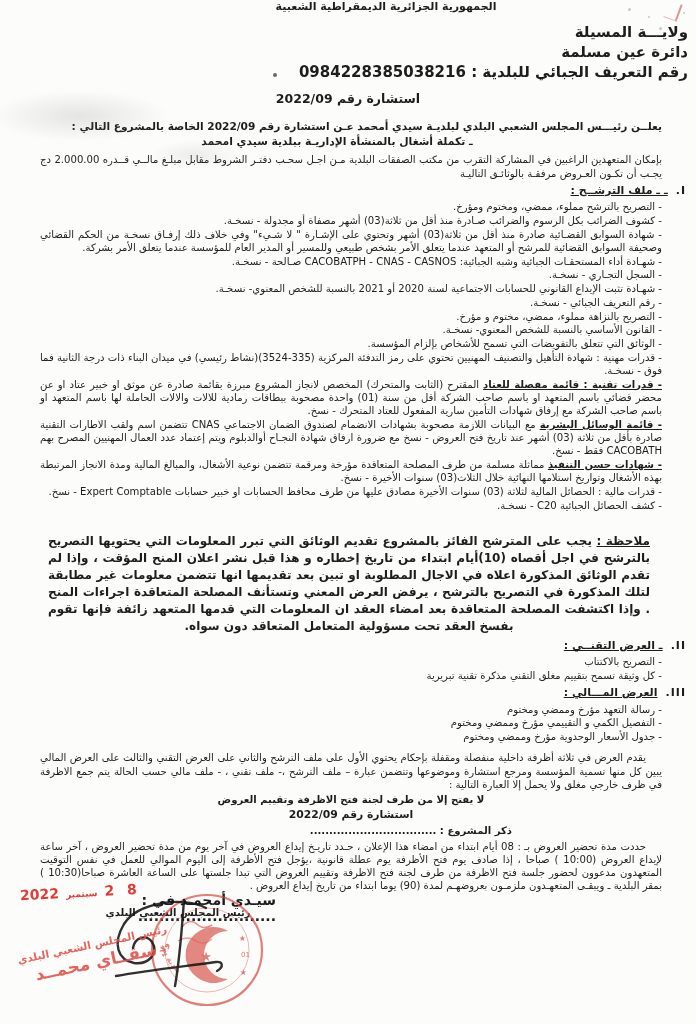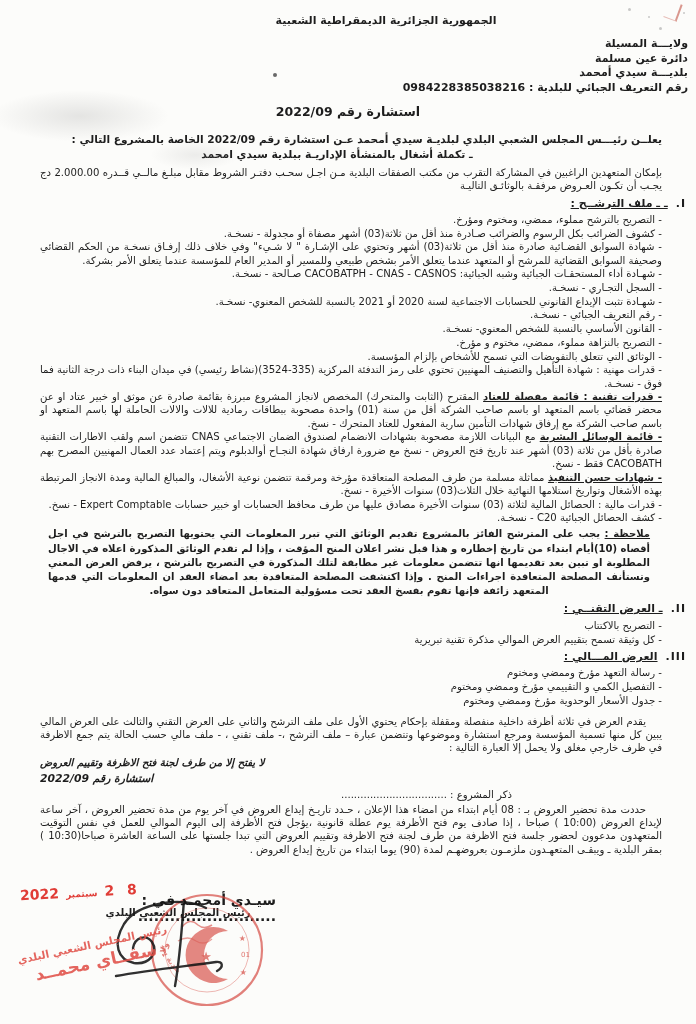--- a/index.html
+++ b/index.html
@@ -9,40 +9,40 @@
     font-family:"DejaVu Sans",sans-serif;color:#1d1d1d;
   }
   
   .smudge{position:absolute;pointer-events:none;}
   .sm1{left:-10px;top:90px;width:180px;height:52px;background:radial-gradient(ellipse at center,rgba(120,120,120,.18),rgba(120,120,120,0) 70%);}
   .sm2{left:150px;top:140px;width:90px;height:30px;background:radial-gradient(ellipse at center,rgba(120,120,120,.12),rgba(120,120,120,0) 70%);}
   .speck{position:absolute;border-radius:50%;background:#8a8a8a;opacity:.45;}
   .dotmark{position:absolute;left:273px;top:73px;width:4px;height:4px;border-radius:50%;background:#444;opacity:.8;}
   .penmark{position:absolute;left:666px;top:2px;width:12px;height:17px;border-right:2px solid rgba(190,70,55,.55);border-bottom:1px solid rgba(190,70,55,.35);transform:rotate(20deg);}
   
-  .header{padding-top:14px;}
+  .header{}
   .republic{font-weight:bold;font-size:11px;text-align:center;position:relative;left:38px;}
-  .authority{text-align:right;padding:10px 8px 0 0;font-weight:bold;font-size:11px;line-height:1.32;margin-left:15px;}
+  .authority{text-align:right;padding:10px 8px 0 0;font-weight:bold;font-size:15px;line-height:1.32;margin-left:15px;}
   .doc-title{text-align:center;font-weight:bold;font-size:12.5px;margin-top:9px;}
   
   .content{padding:8px 34px 0 40px;font-size:10.1px;line-height:1.31;}
   .b{font-weight:bold;text-decoration:underline;}
   .u{text-decoration:underline;}
   .announce{margin:6px 0 1px 0;font-weight:bold;font-size:10.6px;}
   .project{margin:1px 28px 4px 0;font-weight:bold;font-size:10.8px;text-align:center;}
   .para{margin:2px 0;text-align:justify;text-align-last:right;}
   .indent{text-indent:16px;}
   .sec{display:flex;margin:4px -24px 2px 0;font-size:11px;align-items:baseline;}
   .sec .num{font-weight:bold;margin-left:8px;letter-spacing:1px;}
   .sec .sect{font-weight:bold;text-decoration:underline;}
   .li{text-align:justify;text-align-last:right;margin:0.5px 0;}
-  .note{margin:3px 12px 4px 8px;font-size:10px;font-weight:bold;line-height:1.42;text-align:justify;text-align-last:center;}
-  .center-b{text-align:left;font-weight:bold;margin:2px 0;font-style:italic;}
+  .note{margin:21px 12px 4px 8px;font-size:12px;font-weight:bold;line-height:1.42;text-align:justify;text-align-last:center;}
+  .center-b{text-align:center;font-weight:bold;margin:2px 0;}
   .ref{font-size:10.8px;}
-  .project-label{font-weight:normal;margin:2px 150px 2px 0;}
+  .project-label{font-weight:bold;margin:2px 150px 2px 0;}
   
   .footer{position:absolute;left:0;top:876px;width:696px;height:148px;}
   .date-stamp{position:absolute;left:20px;top:8px;direction:ltr;display:flex;align-items:baseline;gap:7px;color:#e03c36;transform:rotate(-3deg);font-weight:bold;}
   .ds-year{font-size:14px;}
   .ds-month{font-size:9px;}
   .ds-day{font-size:14px;letter-spacing:4px;}
   .place-line{position:absolute;left:28px;top:16px;width:248px;font-weight:bold;font-size:14px;direction:rtl;}
   .signer-title{position:absolute;left:88px;top:31px;width:180px;text-align:center;font-weight:bold;font-size:10px;}
   .name-stamp{position:absolute;left:2px;top:62px;width:185px;text-align:center;color:rgba(224,80,72,.88);transform:rotate(-12deg);}
   .name-stamp .nst{font-size:10.5px;font-weight:bold;white-space:nowrap;}
@@ -62,21 +62,20 @@
   <div class="speck" style="left:659px;top:27px;width:3px;height:3px"></div>
   <div class="speck" style="left:683px;top:12px;width:2px;height:2px"></div>
   <div class="penmark"></div>
   <div class="dotmark"></div>
 
   <div class="header">
     <div class="republic">الجمهورية الجزائرية الديمقراطية الشعبية</div>
     <div class="authority">
       <div>ولايـــة المسيلة</div>
       <div>دائرة عين مسلمة</div>
-      <div>بلديـــة سيدي أمحمد</div>
       <div>رقم التعريف الجبائي للبلدية : 0984228385038216</div>
     </div>
   </div>
   <div class="doc-title">استشارة رقم 2022/09</div>
 
   <div class="content">
     <p class="announce">يعلــن رئيـــس المجلس الشعبي البلدي لبلديـة سيدي أمحمد عـن استشارة رقم 2022/09 الخاصة بالمشروع التالي :</p>
     <p class="project">ـ تكملة أشغال بالمنشأة الإداريـة ببلدية سيدي امحمد</p>
     <p class="para">بإمكان المتعهدين الراغبين في المشاركة التقرب من مكتب الصفقات البلدية مـن اجـل سحـب دفتـر الشروط مقابل مبلـغ مالــي قــدره 2.000.00 دج يجـب أن تكـون العـروض مرفقـة بالوثائـق التاليـة</p>
 
@@ -84,38 +83,38 @@
       <span class="num">I.</span>
       <span class="sect">ـ ـ ملف الترشــح :</span>
     </div>
     <div class="li"><span class="b"></span><span>- التصريح بالترشح مملوء، ممضي، ومختوم ومؤرخ.</span></div>
     <div class="li"><span class="b"></span><span>- كشوف الضرائب بكل الرسوم والضرائب صـادرة منذ أقل من ثلاثة(03) أشهر مصفاة أو مجدولة - نسخـة.</span></div>
     <div class="li"><span class="b"></span><span>- شهادة السوابق القضـائية صادرة منذ أقل من ثلاثة(03) أشهر وتحتوي على الإشـارة " لا شـيء" وفي خلاف ذلك إرفـاق نسخـة من الحكم القضائي وصحيفة السوابق القضائية للمرشح أو المتعهد عندما يتعلق الأمر بشخص طبيعي وللمسير أو المدير العام للمؤسسة عندما يتعلق الأمر بشركة.</span></div>
     <div class="li"><span class="b"></span><span>- شهـادة أداء المستحقـات الجبائية وشبه الجبائية: CACOBATPH - CNAS - CASNOS صـالحة - نسخـة.</span></div>
     <div class="li"><span class="b"></span><span>- السجل التجـاري - نسخـة.</span></div>
     <div class="li"><span class="b"></span><span>- شهـادة تثبت الإيداع القانوني للحسابات الاجتماعية لسنة 2020 أو 2021 بالنسبة للشخص المعنوي- نسخـة.</span></div>
     <div class="li"><span class="b"></span><span>- رقم التعريف الجبائي - نسخـة.</span></div>
+    <div class="li"><span class="b"></span><span>- التصريح بالنزاهة مملوء، ممضي، مختوم و مؤرخ.</span></div>
     <div class="li"><span class="b"></span><span>- القانون الأساسي بالنسبة للشخص المعنوي- نسخـة.</span></div>
-    <div class="li"><span class="b"></span><span>- التصريح بالنزاهة مملوء، ممضي، مختوم و مؤرخ.</span></div>
     <div class="li"><span class="b"></span><span>- الوثائق التي تتعلق بالتفويضات التي تسمح للأشخاص بإلزام المؤسسة.</span></div>
     <div class="li"><span class="b"></span><span>- قدرات مهنية : شهادة التأهيل والتصنيف المهنيين تحتوي على رمز التدفئة المركزية (335-3524)(نشاط رئيسي) في ميدان البناء ذات درجة الثانية فما فوق - نسخـة.</span></div>
     <div class="li"><span class="b">- قدرات تقنية : قائمة مفصلة للعتاد</span><span> المقترح (الثابت والمتحرك) المخصص لانجاز المشروع مبرزة بقائمة صادرة عن موثق او خبير عتاد او عن محضر قضائي باسم المتعهد او باسم صاحب الشركة أقل من سنة (01) واحدة مصحوبة ببطاقات رمادية للالات والالات الحاملة لها باسم المتعهد او باسم صاحب الشركة مع إرفاق شهادات التأمين سارية المفعول للعتاد المتحرك - نسخ.</span></div>
     <div class="li"><span class="b">- قائمة الوسائل البشرية</span><span> مع البيانات اللازمة مصحوبة بشهادات الانضمام لصندوق الضمان الاجتماعي CNAS تتضمن اسم ولقب الاطارات التقنية صادرة بأقل من ثلاثة (03) أشهر عند تاريخ فتح العروض - نسخ مع ضرورة ارفاق شهادة النجـاح أوالدبلوم ويتم إعتماد عدد العمال المهنيين المصرح بهم CACOBATH فقط - نسخ.</span></div>
     <div class="li"><span class="b">- شهادات حسن التنفيذ</span><span> مماثلة مسلمة من طرف المصلحة المتعاقدة مؤرخة ومرقمة تتضمن نوعية الأشغال، والمبالغ المالية ومدة الانجاز المرتبطة بهذه الأشغال وتواريخ استلامها النهائية خلال الثلاث(03) سنوات الأخيرة - نسخ.</span></div>
     <div class="li"><span class="b"></span><span>- قدرات مالية : الحصائل المالية لثلاثة (03) سنوات الأخيرة مصادق عليها من طرف محافظ الحسابات او خبير حسابات Expert Comptable - نسخ.</span></div>
     <div class="li"><span class="b"></span><span>- كشف الحصائل الجبائية C20 - نسخـة.</span></div>
 
     <p class="note"><span class="u">ملاحظة :</span> <span>يجب على المترشح الفائز بالمشروع تقديم الوثائق التي تبرر المعلومات التي يحتويها التصريح بالترشح في اجل أقصاه (10)أيام ابتداء من تاريخ إخطاره و هذا قبل نشر اعلان المنح المؤقت ، وإذا لم تقدم الوثائق المذكورة اعلاه في الاجال المطلوبة او تبين بعد تقديمها انها تتضمن معلومات غير مطابقة لتلك المذكورة في التصريح بالترشح ، يرفض العرض المعني وتستأنف المصلحة المتعاقدة اجراءات المنح . وإذا اكتشفت المصلحة المتعاقدة بعد امضاء العقد ان المعلومات التي قدمها المتعهد زائفة فإنها تقوم بفسخ العقد تحت مسؤولية المتعامل المتعاقد دون سواه.</span></p>
 
     <div class="sec">
       <span class="num">II.</span>
       <span class="sect">ـ العرض التقنــي :</span>
     </div>
     <div class="li">- التصريح بالاكتتاب</div>
-    <div class="li">- كل وثيقة تسمح بتقييم العرض الموالي مذكرة تقنية تبريرية</div>
+    <div class="li">- كل وثيقة تسمح بتقييم مغلق التقني مذكرة تقنية تبريرية</div>
 
     <div class="sec">
       <span class="num">III.</span>
       <span class="sect">العرض المـــالي :</span>
     </div>
     <div class="li">- رسالة التعهد مؤرخ وممضي ومختوم</div>
     <div class="li">- التفصيل الكمي و التقييمي مؤرخ وممضي ومختوم</div>
     <div class="li">- جدول الأسعار الوحدوية مؤرخ وممضي ومختوم</div>
 
     <p class="para indent" style="margin-top:8px">يقدم العرض في ثلاثة أظرفة داخلية منفصلة ومقفلة بإحكام يحتوي الأول على ملف الترشح والثاني على العرض التقني والثالث على العرض المالي يبين كل منها تسمية المؤسسة ومرجع استشارة وموضوعها وتتضمن عبارة – ملف الترشح ،- ملف تقني ، - ملف مالي حسب الحالة يتم جمع الاظرفة في ظرف خارجي مغلق ولا يحمل إلا العبارة التالية :</p>

